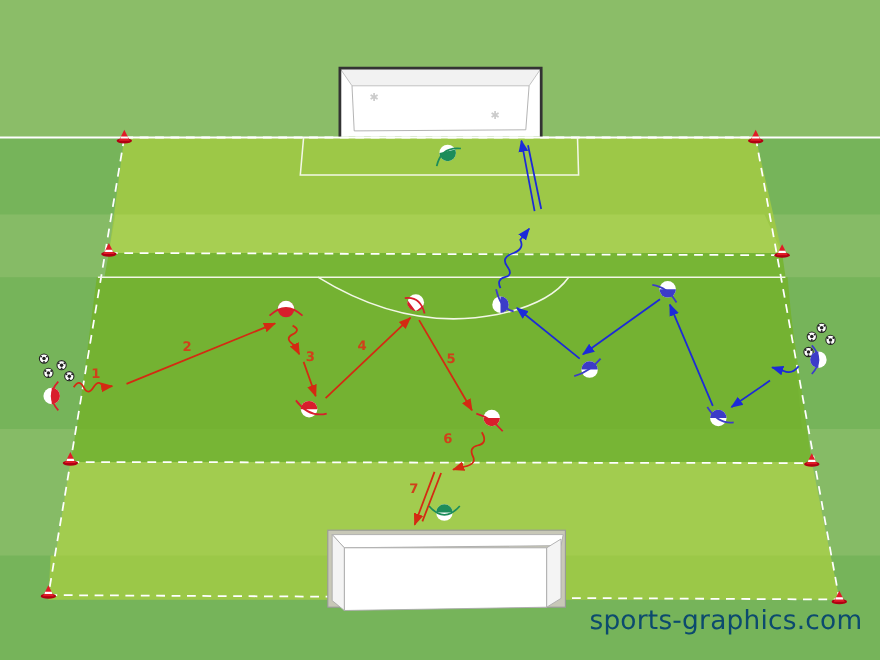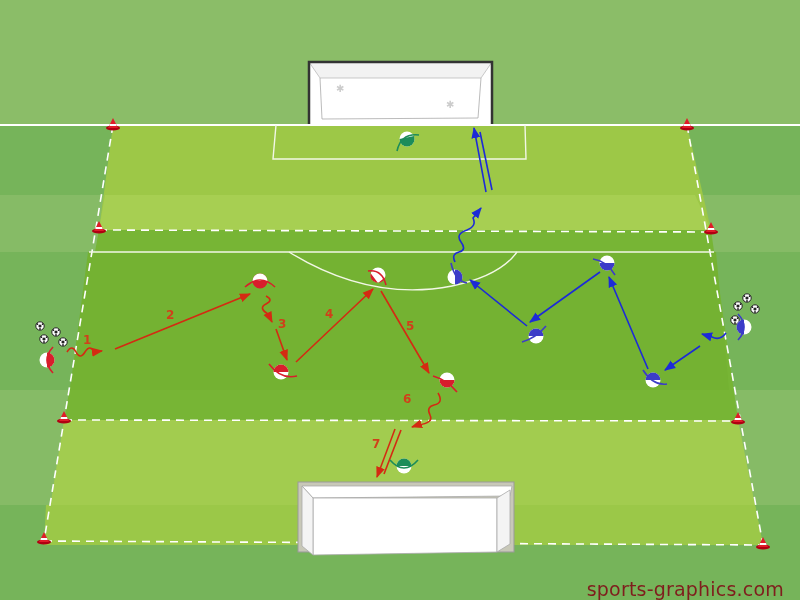--- a/index.html
+++ b/index.html
@@ -1,20 +1,20 @@
 <!DOCTYPE html>
 <html><head>
 <meta charset="utf-8">
 <style>
   html, body { margin: 0; padding: 0; }
   body { width: 800px; height: 600px; overflow: hidden; background: #8bbd68; font-family: "DejaVu Sans", sans-serif; }
   #stage { position: relative; width: 800px; height: 600px; }
   svg { position: absolute; left: 0; top: 0; }
   .num { font-family: "DejaVu Sans", sans-serif; font-size: 12px; font-weight: bold; }
-  .watermark { position: absolute; right: 16px; bottom: 0; font-family: "DejaVu Sans", sans-serif; font-size: 19px; color: #7f1d1d; letter-spacing: 0.2px; }
+  .watermark { position: absolute; right: 16px; bottom: 22px; font-family: "DejaVu Sans", sans-serif; font-size: 24px; color: #0c4a6e; letter-spacing: 0.2px; }
 </style>
 </head>
 <body>
 
 <div id="stage">
 <svg width="800" height="600" viewBox="0 0 800 600">
   <defs>
     <marker id="ar" viewBox="0 0 10 10" refX="9" refY="5" markerWidth="7" markerHeight="7" orient="auto">
       <path d="M0,1 L10,5 L0,9 z" fill="#d42a12"></path>
     </marker>

